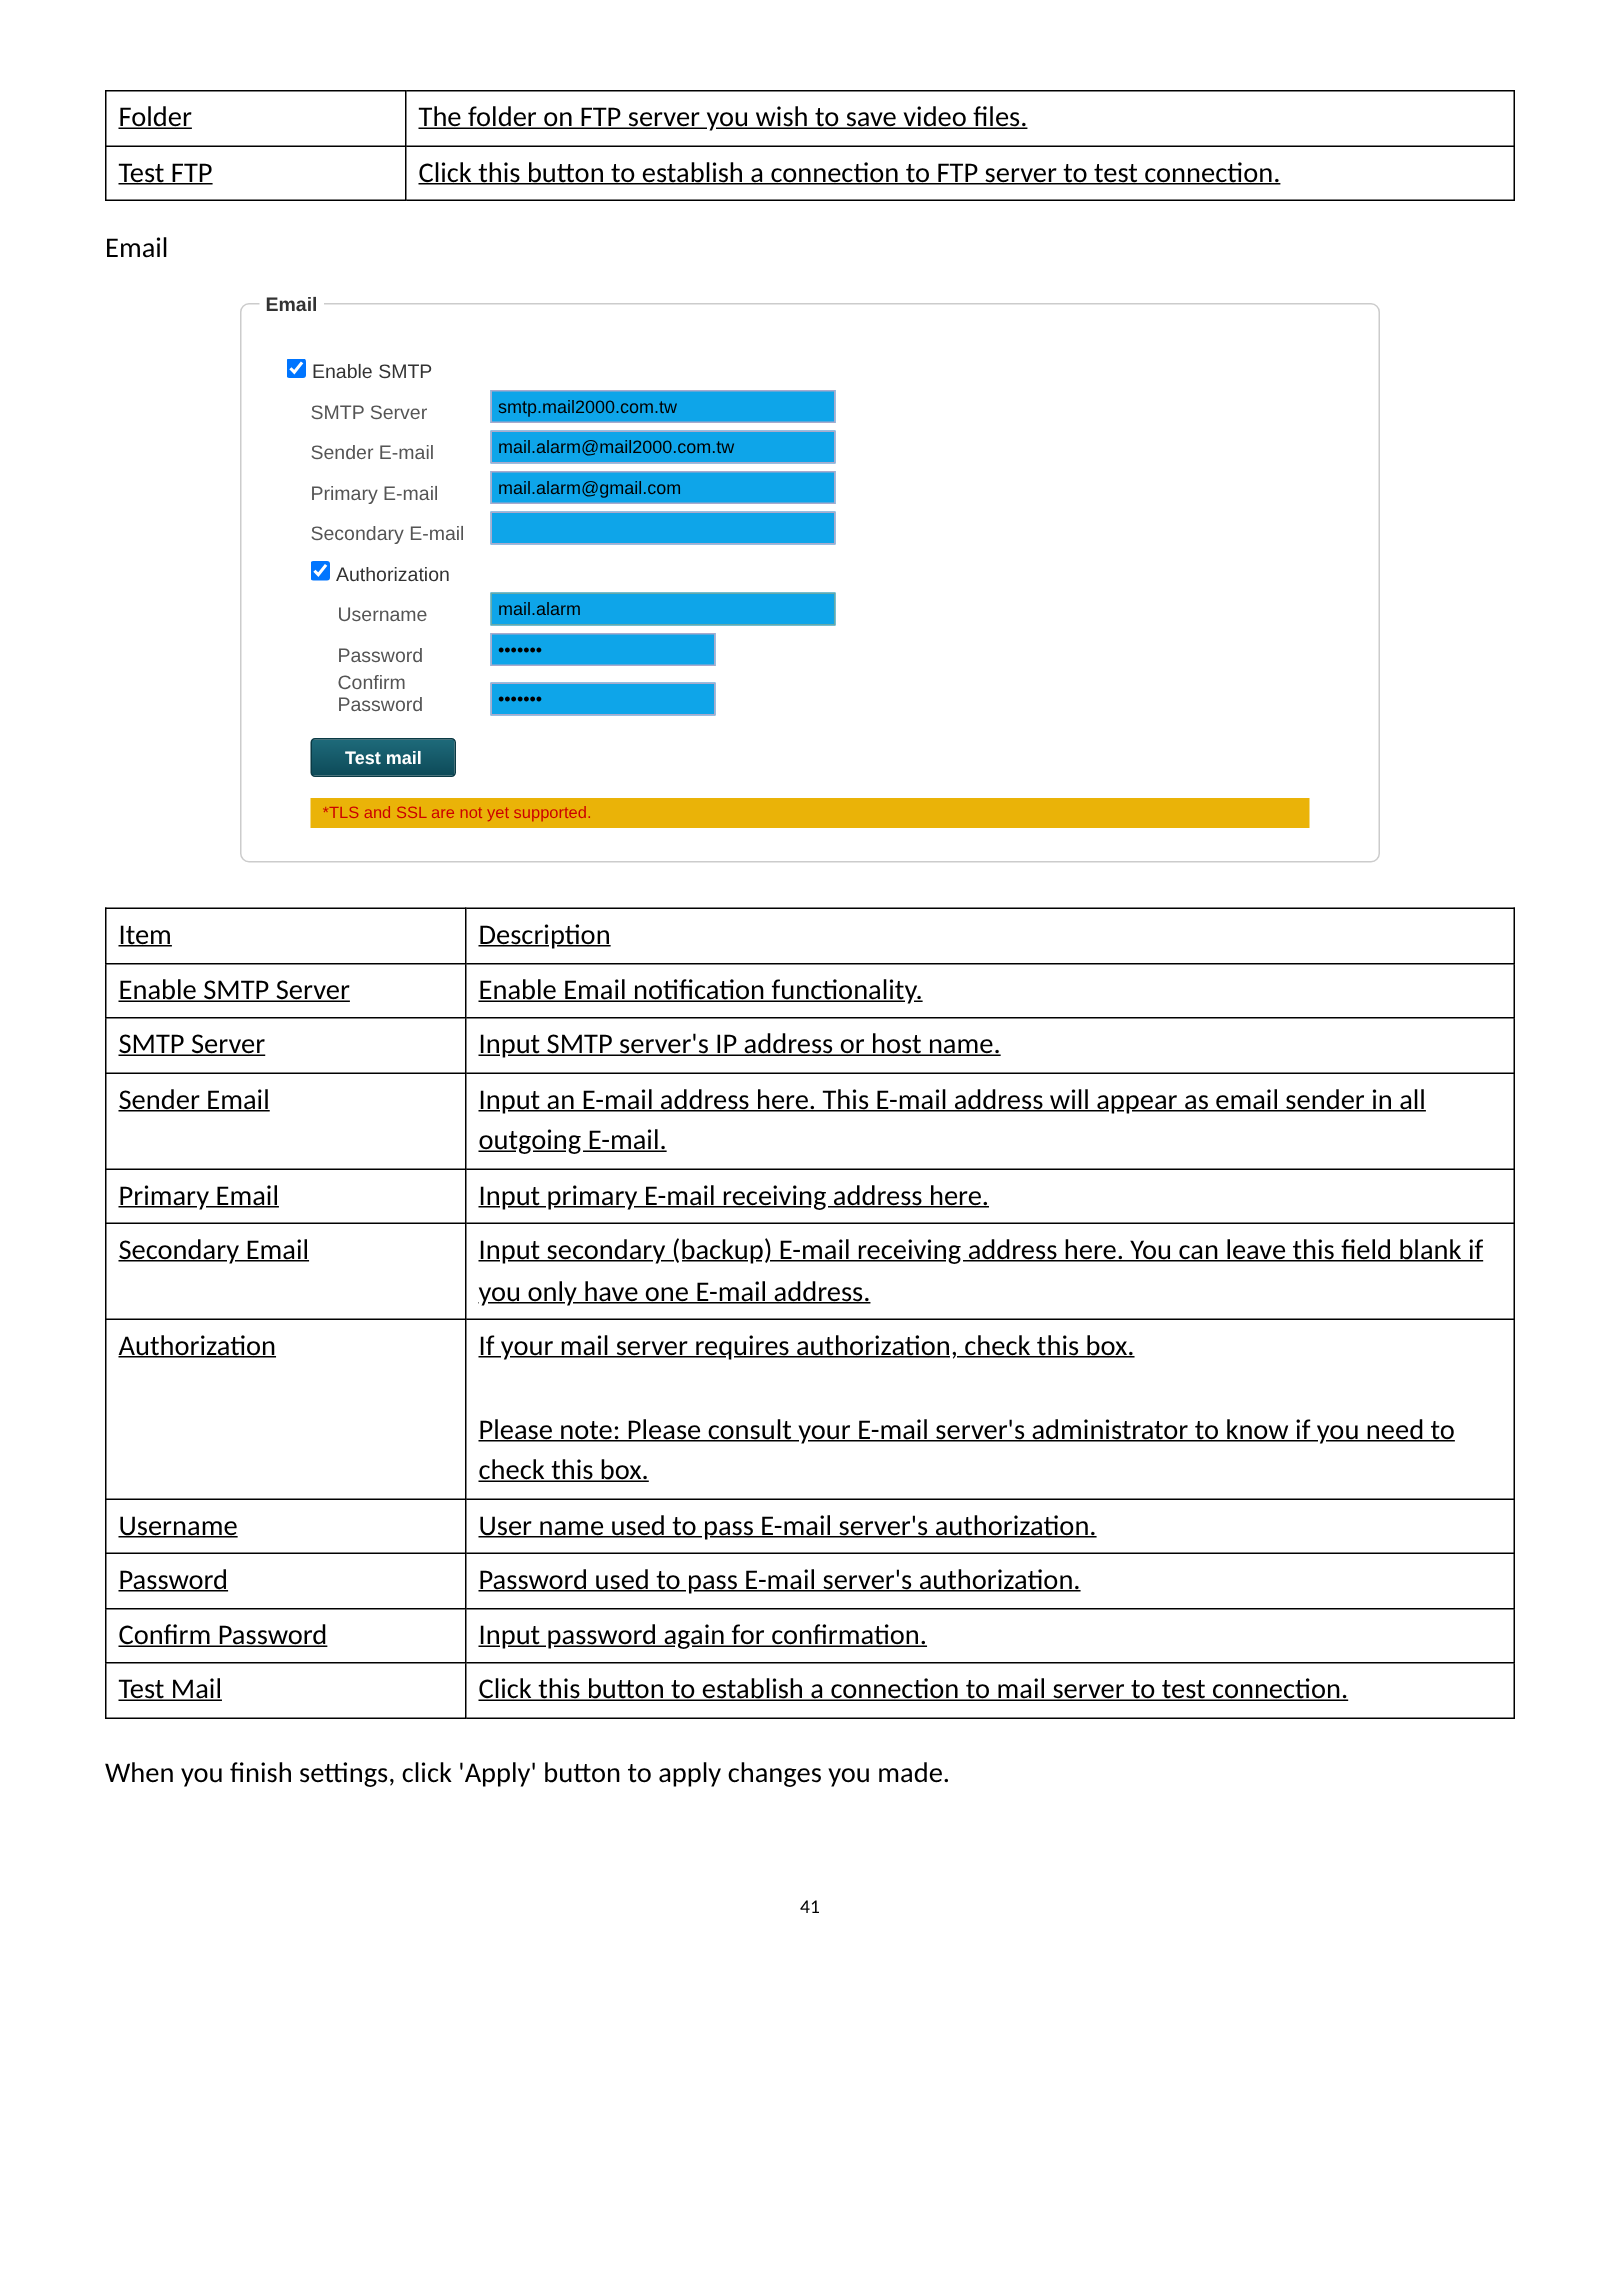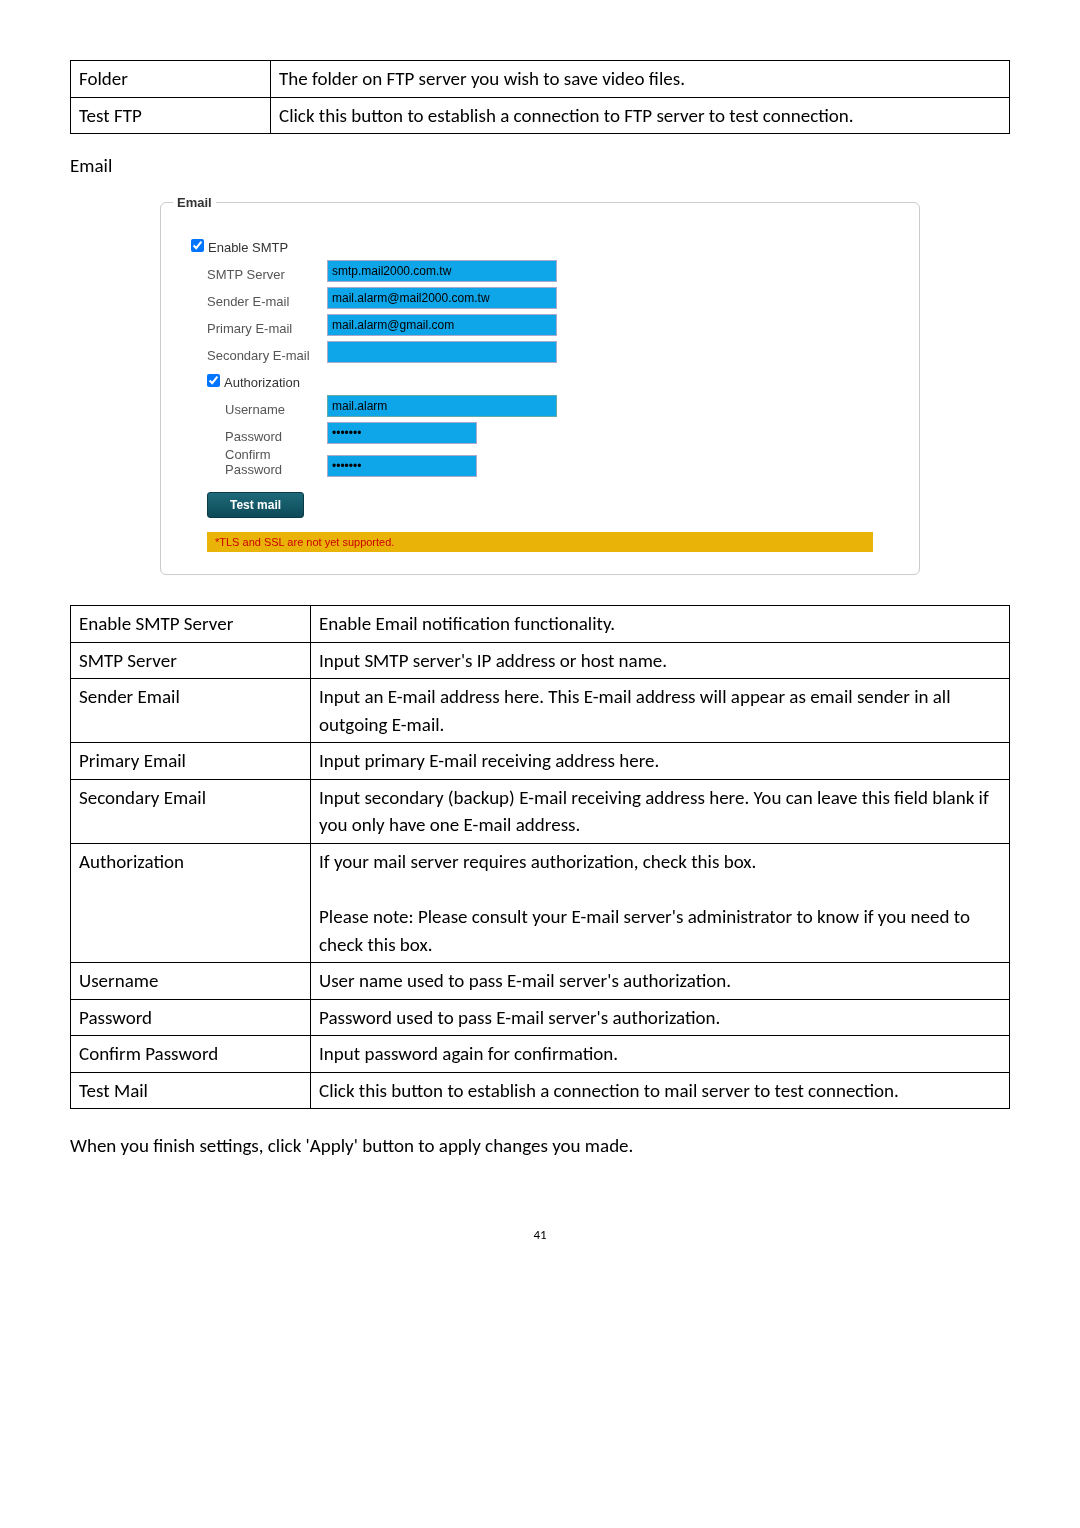--- a/index.html
+++ b/index.html
@@ -15,20 +15,21 @@
   table.doc-table {
     border-collapse: collapse;
     width: 100%;
     margin-bottom: 20px;
   }
   table.doc-table td {
     border: 1px solid #000;
     padding: 4px 8px;
     vertical-align: top;
     line-height: 1.45;
+    text-decoration: underline;
   }
   table.doc-table td.col1 { width: 200px; }
   table.doc-table.second td.col1 { width: 240px; }
   .section-heading {
     margin: 15px 0 25px 0;
     font-size: 19px;
   }
   .screenshot-outer {
     border: 1px solid #ccc;
     border-radius: 6px;
@@ -168,20 +169,24 @@
     <input class="sshot-input small" value="•••••••" style="">
   </div>
 
   <button class="test-btn">Test mail</button>
 
   <div class="note-red">*TLS and SSL are not yet supported.</div>
 </div>
 
 <table class="doc-table second">
   <tbody>
+      <tr>
+    <td class="col1">Item</td>
+    <td>Description</td>
+  </tr>
   <tr>
     <td class="col1">Enable SMTP Server</td>
     <td>Enable Email notification functionality.</td>
   </tr>
   <tr>
     <td class="col1">SMTP Server</td>
     <td>Input SMTP server's IP address or host name.</td>
   </tr>
   <tr>
     <td class="col1">Sender Email</td>

